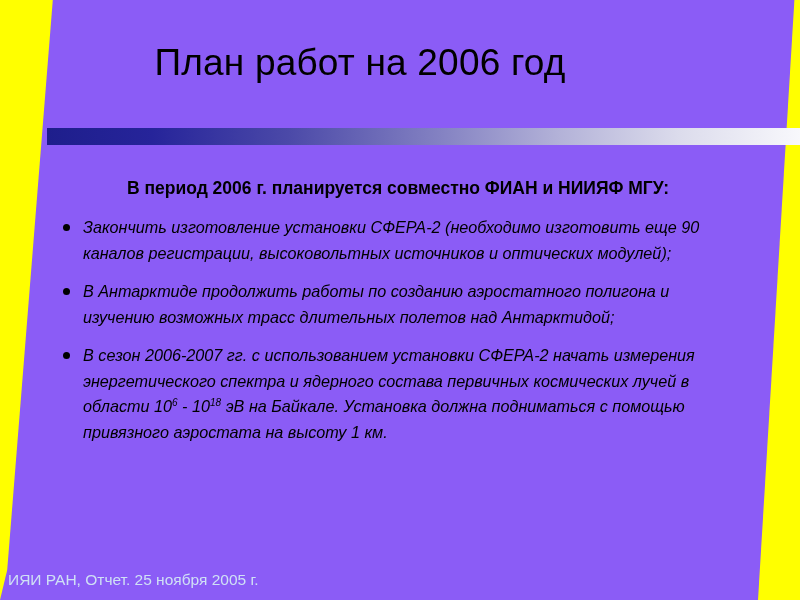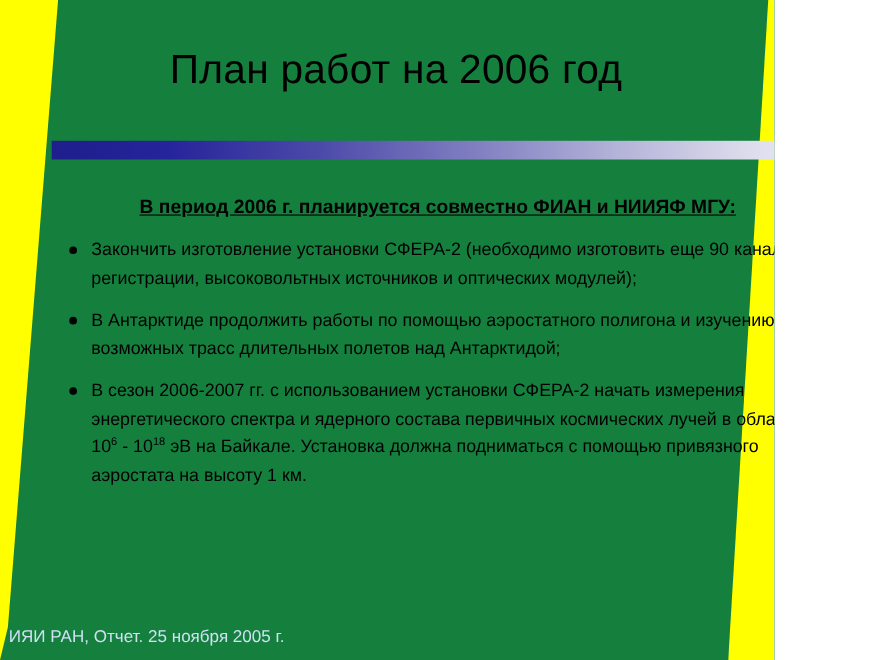--- a/index.html
+++ b/index.html
@@ -3,23 +3,23 @@
 <meta charset="utf-8">
 <title>Presentation Slide</title>
 <style>
   html, body {
     margin: 0;
     padding: 0;
     background: #ffffff;
   }
   #slide {
     position: relative;
-    width: 704px;
+    width: 800px;
     height: 600px;
-    background: #15803d;
+    background: #8b5cf6;
     overflow: hidden;
     font-family: "Liberation Sans", "DejaVu Sans", sans-serif;
     -webkit-font-smoothing: antialiased;
   }
 
   
   .deco-left {
     position: absolute;
     left: 0;
     top: 0;
@@ -76,34 +76,34 @@
     width: 688px;
   }
   .subtitle {
     width: 640px;
     margin: 0 0 14px 22px;
     text-align: center;
     font-size: 17.5px;
     line-height: 25px;
     font-weight: bold;
     color: #000000;
-    text-decoration: underline;
   }
   ul.bullets {
     list-style: none;
     margin: 0;
     padding: 0;
   }
   ul.bullets > li {
     position: relative;
     margin: 0 0 13px 0;
     padding-left: 27px;
     font-size: 16.2px;
     line-height: 25.5px;
     color: #000000;
+    font-style: italic;
   }
   ul.bullets > li:last-child { margin-bottom: 0; }
   ul.bullets > li .dot {
     position: absolute;
     left: 7px;
     top: 9px;
     width: 7px;
     height: 7px;
     border-radius: 50%;
     background: #000000;
@@ -137,21 +137,21 @@
   <div class="title">План работ на 2006 год</div>
 
   <div class="rule"></div>
 
   <div class="body-area">
 
     <div class="subtitle">В период 2006 г. планируется совместно ФИАН и НИИЯФ МГУ:</div>
 
     <ul class="bullets" id="bullet-list">
         <li><span class="dot"></span><span>Закончить изготовление установки СФЕРА-2 (необходимо изготовить еще 90 каналов регистрации, высоковольтных источников и оптических модулей);</span></li>
-        <li><span class="dot"></span><span>В Антарктиде продолжить работы по помощью аэростатного полигона и изучению возможных трасс длительных полетов над Антарктидой;</span></li>
+        <li><span class="dot"></span><span>В Антарктиде продолжить работы по созданию аэростатного полигона и изучению возможных трасс длительных полетов над Антарктидой;</span></li>
         <li><span class="dot"></span><span>В сезон 2006-2007 гг. с использованием установки СФЕРА-2 начать измерения энергетического спектра и ядерного состава первичных космических лучей в области 10<sup>6</sup> - 10<sup>18</sup> эВ на Байкале. Установка должна подниматься с помощью привязного аэростата на высоту 1 км.</span></li>
       </ul>
 
   </div>
 
   <div class="footer">ИЯИ РАН, Отчет. 25 ноября 2005 г.</div>
 
 </div>
 
 </body></html>

